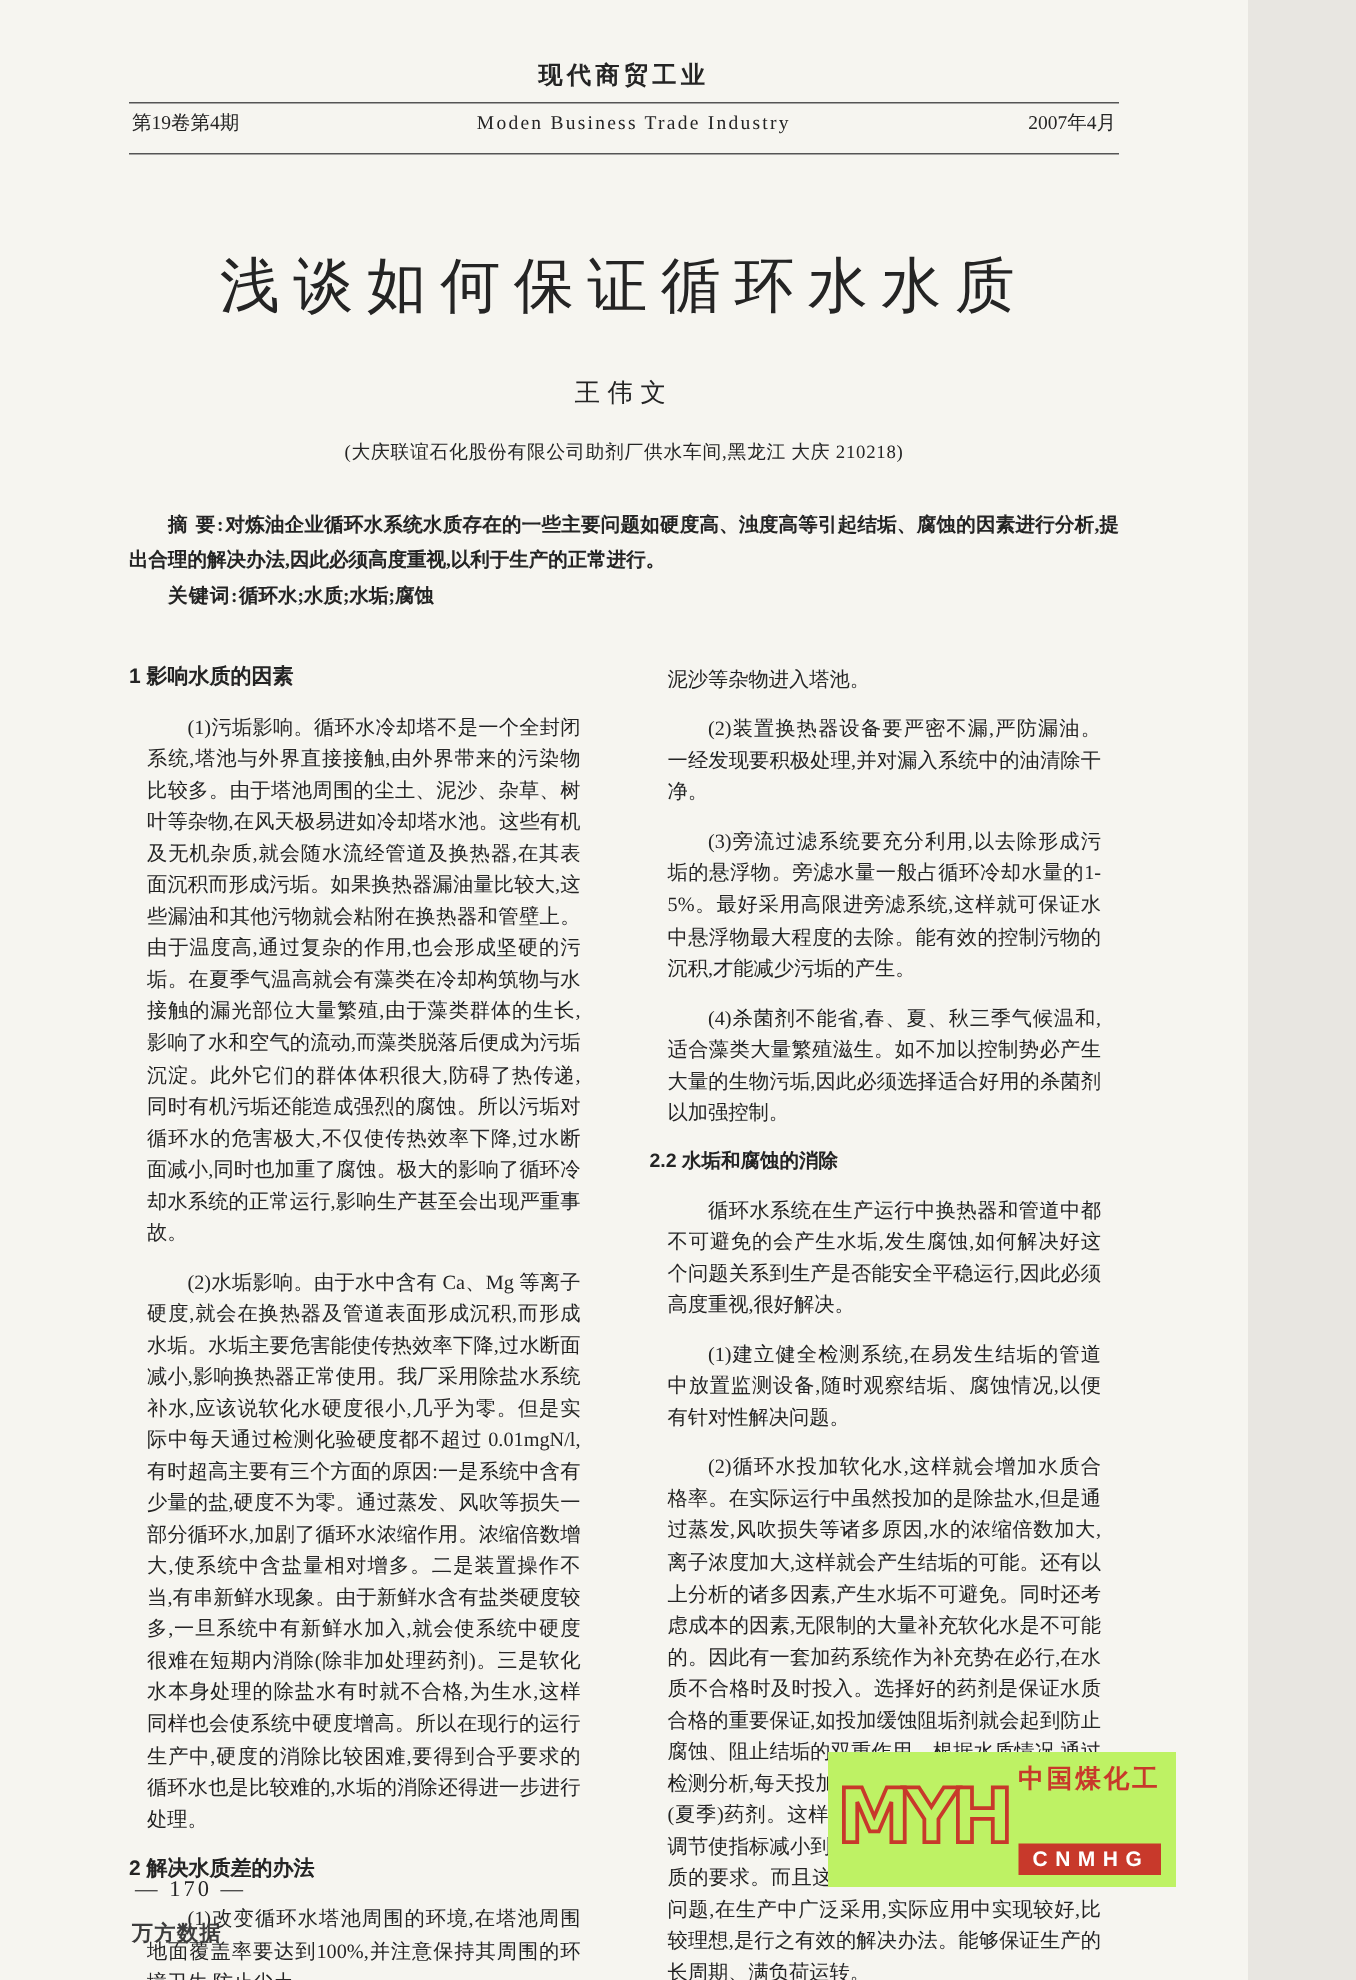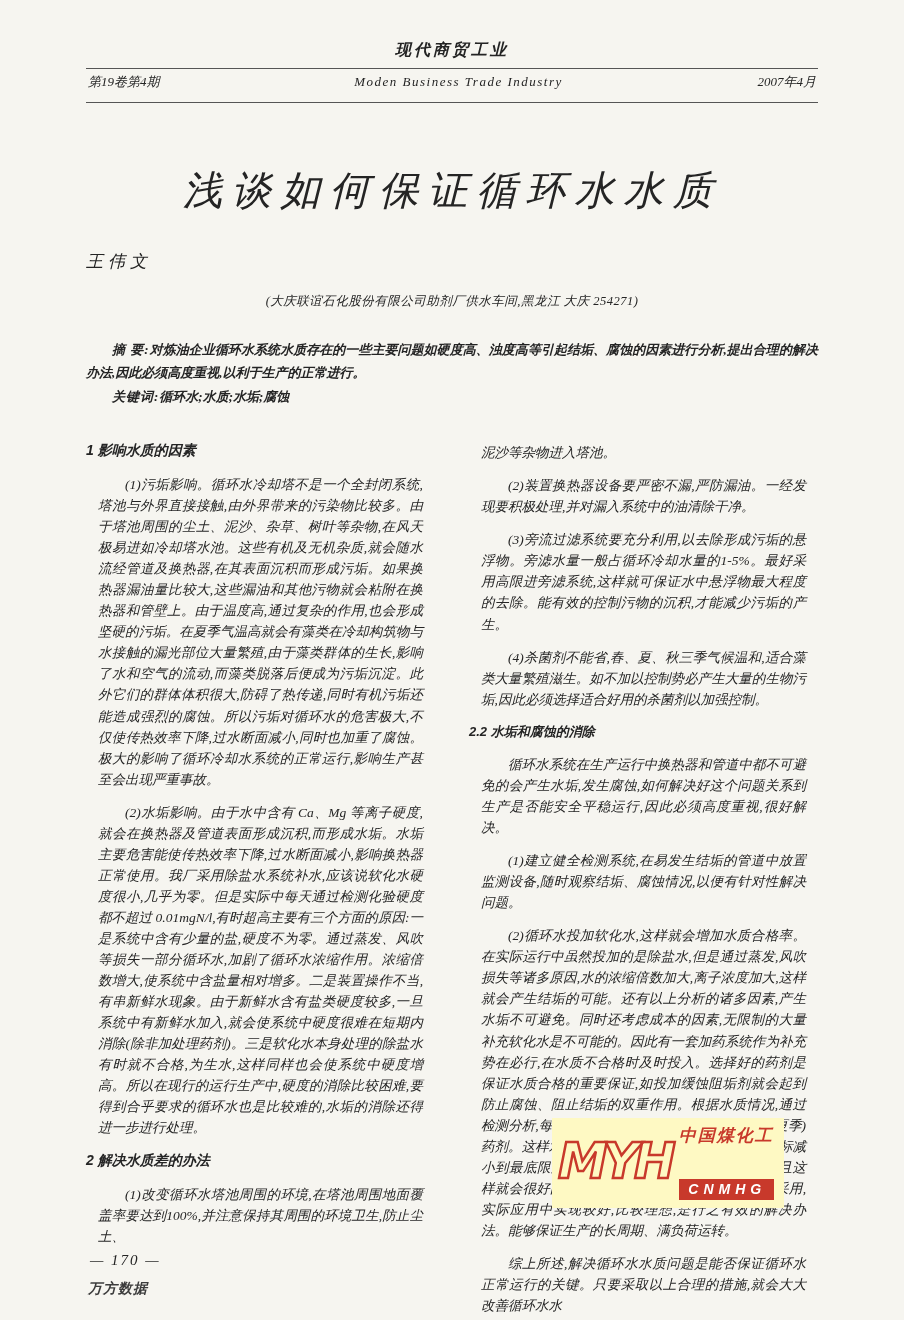--- a/index.html
+++ b/index.html
@@ -1,44 +1,43 @@
 <!DOCTYPE html>
 <html><head>
 <meta charset="utf-8">
 <style>
   * { margin:0; padding:0; box-sizing:border-box; }
   html,body { width:904px; }
   body { background:#e8e6e1; }
   .page {
     position:relative;
-    width:904px; height:1320px;
+    width:832px; height:1320px;
     background:#f6f5f0;
     font-family:"Liberation Serif","DejaVu Serif",serif;
     color:#242424;
     overflow:hidden;
-    font-style:italic;
   }
   .content { margin:0 86px; }
 
   
   .hdr { padding-top:40px; }
   .journal-cn { text-align:center; font-size:16px; font-weight:bold; letter-spacing:3px; }
   .hdr-rule { border-top:1px solid #555; margin-top:7px; }
   .hdr-row {
     display:flex; justify-content:space-between; align-items:center;
     font-size:13px; padding:4px 2px;
   }
   .journal-en { letter-spacing:1.5px; }
 
   
   .title {
     text-align:center; font-size:40px; font-weight:500;
     letter-spacing:9px; margin-top:60px;
   }
-  .author { font-size:17px; letter-spacing:5px; margin-top:32px; }
+  .author { text-align:center; font-size:17px; letter-spacing:5px; margin-top:32px; }
   .affil  { text-align:center; font-size:12.5px; margin-top:20px; letter-spacing:0.5px; }
 
   
   .abstract { margin-top:28px; font-size:13px; font-weight:600; line-height:1.8; text-align:justify; }
   .abstract p { text-indent:2em; }
   .abstract b { letter-spacing:1px; }
 
   
   .columns { display:flex; gap:34px; margin-top:22px; }
   .col { flex:1; font-size:13.5px; line-height:1.56; text-align:justify; }
@@ -48,23 +47,23 @@
     font-family:"Liberation Sans","DejaVu Sans",sans-serif;
     font-size:14px; font-weight:bold; margin:10px 0 8px;
   }
   .subsec {
     font-family:"Liberation Sans","DejaVu Sans",sans-serif;
     font-size:13px; font-weight:bold; margin:8px 0 6px;
   }
 
   
   .wm {
-    position:absolute; left:552px; top:1118px;
+    position:absolute; left:552px; top:1168px;
     display:flex; align-items:center; gap:8px;
-    background:#fef9c3; padding:6px 10px 8px 6px;
+    background:#bef264; padding:6px 10px 8px 6px;
   }
   .wm-logo {
     font-family:"DejaVu Sans","Liberation Sans",sans-serif;
     font-size:50px; font-weight:bold; line-height:0.95;
     color:transparent; -webkit-text-stroke:2.5px #c8392b;
     letter-spacing:-5px;
   }
   .wm-right { display:flex; flex-direction:column;gap:28px; }
   .wm-cn {
     font-family:"Liberation Sans","DejaVu Sans",sans-serif;
@@ -100,21 +99,21 @@
       <div class="hdr-row">
         <span>第19卷第4期</span>
         <span class="journal-en">Moden Business Trade Industry</span>
         <span>2007年4月</span>
       </div>
       <div class="hdr-rule"></div>
     </header>
 
     <h1 class="title">浅谈如何保证循环水水质</h1>
     <div class="author">王伟文</div>
-    <div class="affil">(大庆联谊石化股份有限公司助剂厂供水车间,黑龙江 大庆 254271)</div>
+    <div class="affil">(大庆联谊石化股份有限公司助剂厂供水车间,黑龙江 大庆 210218)</div>
 
     <div class="abstract">
       <p><b>摘 要:</b><span>对炼油企业循环水系统水质存在的一些主要问题如硬度高、浊度高等引起结垢、腐蚀的因素进行分析,提出合理的解决办法,因此必须高度重视,以利于生产的正常进行。</span></p>
       <p><b>关键词:</b><span>循环水;水质;水垢;腐蚀</span></p>
     </div>
 
     <div class="columns">
 
       <div class="col">
         <h2 class="sec">1  影响水质的因素</h2>

